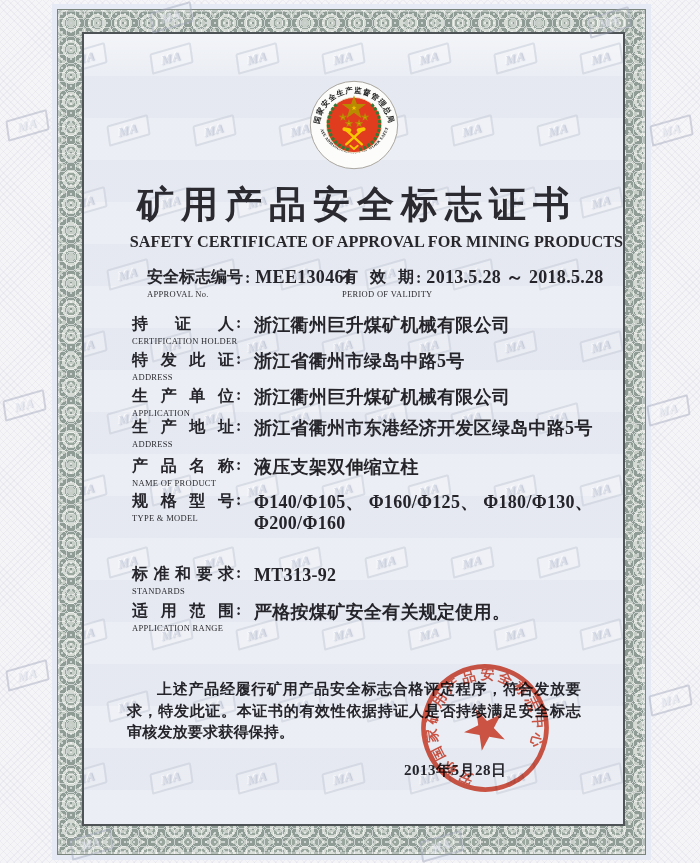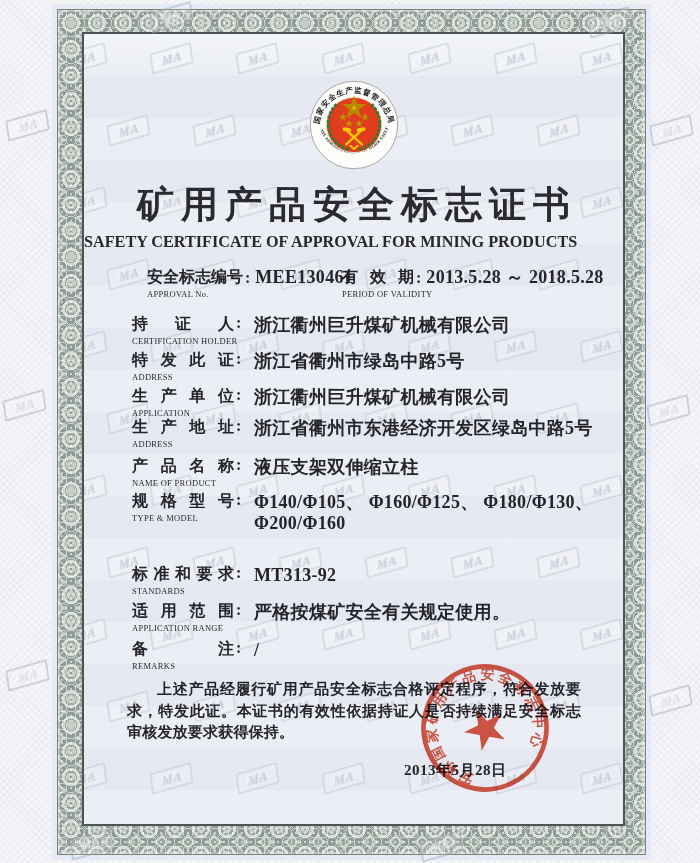--- a/index.html
+++ b/index.html
@@ -49,22 +49,22 @@
   .ma-outer{opacity:.72; border-color:rgba(150,157,178,.55); color:rgba(228,231,240,1); z-index:1;}
 
   .emblem{position:absolute; left:224px; top:45px; width:92px; height:92px; z-index:2;}
 
   .title{
     position:absolute; top:146px; left:0; right:0; z-index:2;
     text-align:center; font-size:37px; font-weight:700;
     letter-spacing:7px; padding-left:7px; color:#2a2a30;
   }
   .subtitle{
-    position:absolute; top:199px; left:0; right:12px; z-index:2;
-    text-align:left; font-size:16.2px; font-weight:700; color:#27272c;
+    position:absolute; top:199px; left:0; right:0; z-index:2;
+    text-align:right; font-size:16.2px; font-weight:700; color:#27272c;
   }
 
   .apvrow{position:absolute; top:233px; left:0; right:0; z-index:2;}
   .apvgrp{position:absolute; top:0; white-space:nowrap;}
   .apvgrp.g1{left:63px;}
   .apvgrp.g2{left:258px;}
 
   .lab-cn{
     display:inline-block; vertical-align:top;
     font-size:16px; font-weight:700;
@@ -279,25 +279,20 @@
       <div class="row" style="top:530px">
         <div class="lab"><span class="lab-cn">标准和要求</span><span class="colon">:</span>
           <div class="lab-en">STANDARDS</div></div>
         <div class="val">MT313-92</div>
       </div>
       <div class="row" style="top:567px">
         <div class="lab"><span class="lab-cn">适用范围</span><span class="colon">:</span>
           <div class="lab-en">APPLICATION RANGE</div></div>
         <div class="val">严格按煤矿安全有关规定使用。</div>
       </div>
-      <div class="row" style="top:605px">
-        <div class="lab"><span class="lab-cn">备注</span><span class="colon">:</span>
-          <div class="lab-en">REMARKS</div></div>
-        <div class="val">/</div>
-      </div>
 
       <div class="statement">上述产品经履行矿用产品安全标志合格评定程序，符合发放要求，特发此证。本证书的有效性依据持证人是否持续满足安全标志审核发放要求获得保持。</div>
 
       <div class="date">2013年5月28日</div>
 
       <svg class="seal" viewBox="0 0 200 200">
         <defs>
           <path id="sealArc" d="M63,164 A74,74 0 1 1 137,164"></path>
         </defs>
         <g transform="rotate(-26 100 100)">

